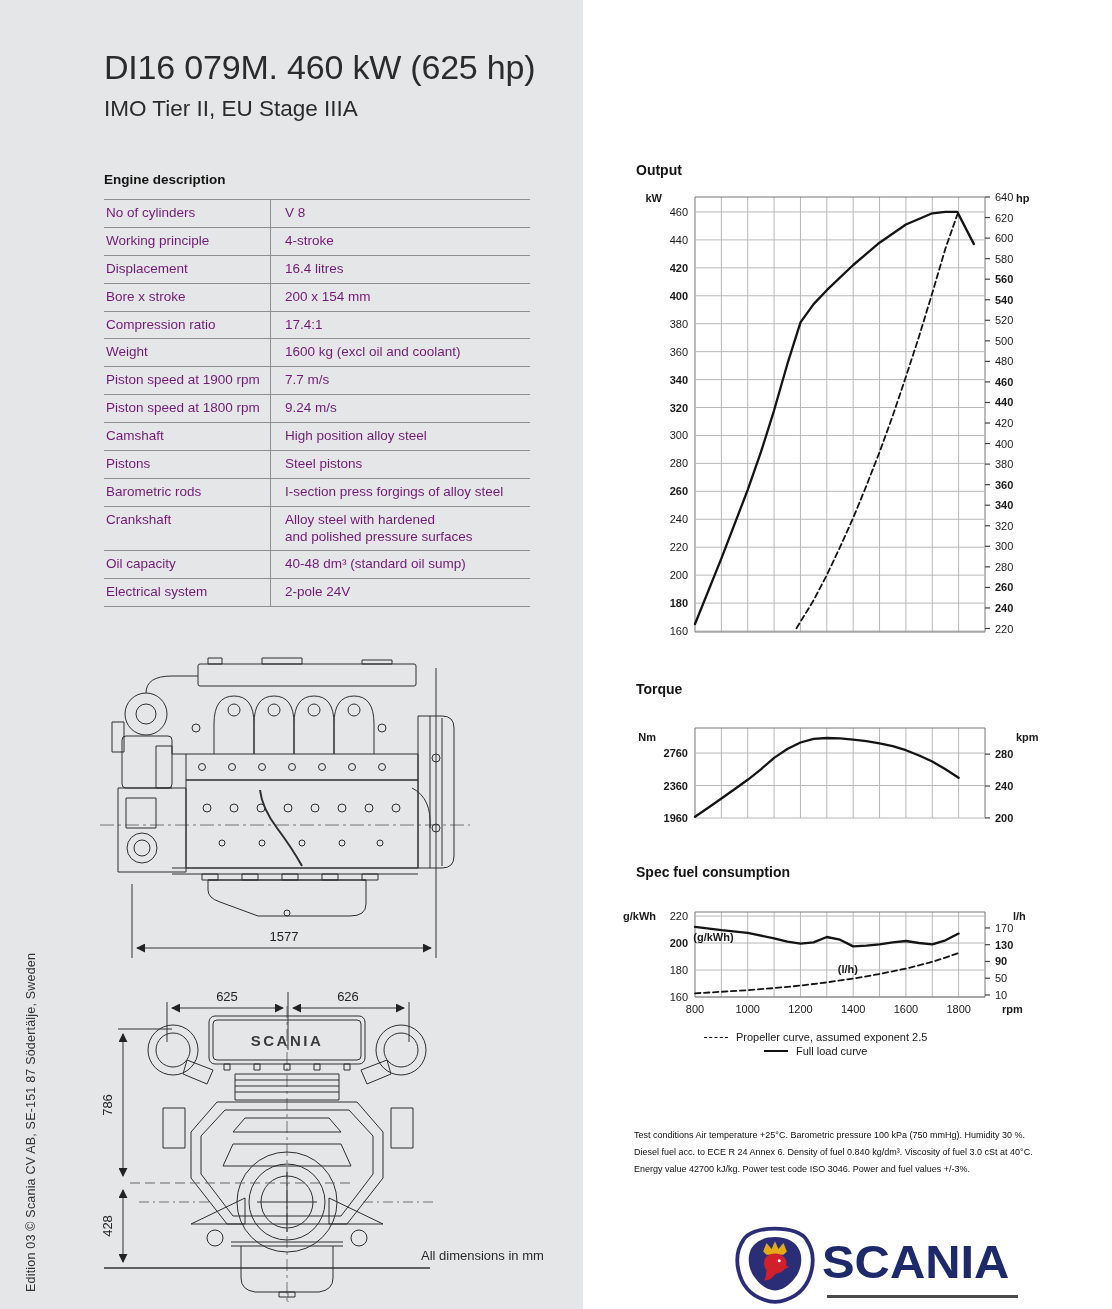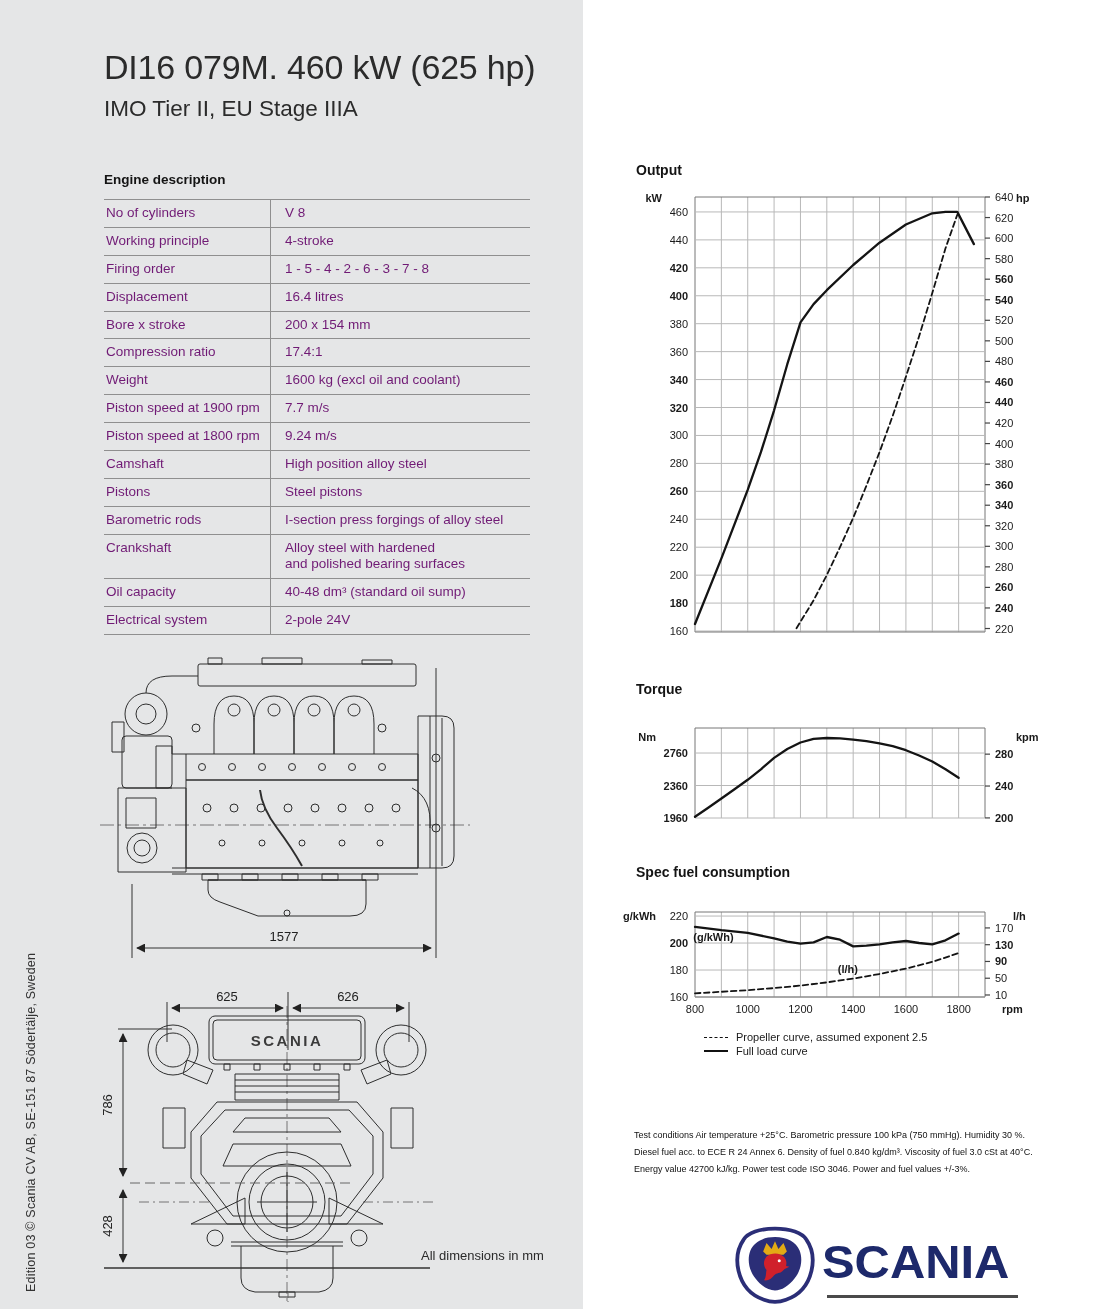--- a/index.html
+++ b/index.html
@@ -23,21 +23,21 @@
   table.spec-table tr:last-child td{border-bottom:1px solid #8f8f8f;}
   .chart-heading{position:absolute;font-size:14px;font-weight:bold;color:#141414;}
   #h-output{left:636px;top:162px;}
   #h-torque{left:636px;top:681px;}
   #h-fuel{left:636px;top:864px;}
   .chart-svg{position:absolute;overflow:visible;}
   #svg-output{left:600px;top:186px;width:460px;height:466px;}
   #svg-torque{left:600px;top:718px;width:460px;height:115px;}
   #svg-fuel{left:600px;top:900px;width:470px;height:122px;}
   .legend{position:absolute;left:704px;top:1030px;font-size:11px;color:#1a1a1a;}
-  .legend-row{display:flex;align-items:center;height:14px;}
+  .legend-row{display:flex;align-items:center;height:14px;justify-content:center;}
   .legend-sample{width:24px;margin-right:8px;}
   .legend-sample.dashed{border-top:1.6px dashed #111;}
   .legend-sample.solid{border-top:2.6px solid #111;}
   .test-conditions{position:absolute;left:634px;top:1127px;width:414px;font-size:9px;line-height:1.9;color:#111;}
   .test-conditions b{font-weight:normal;}
   .dims-note{position:absolute;left:421px;top:1248px;font-size:13px;color:#2a2a2a;}
   .drawing-svg{position:absolute;overflow:visible;}
   .drawing-svg *{vector-effect:non-scaling-stroke;}
   #side-view{left:112px;top:658px;width:346px;height:270px;}
   #front-view{left:149px;top:1012px;width:278px;height:290px;}
@@ -64,24 +64,20 @@
     <tbody>
         <tr>
           <td class="lab">No of cylinders</td>
           <td class="val">V 8</td>
         </tr>
     <tr>
           <td class="lab">Working principle</td>
           <td class="val">4-stroke</td>
         </tr>
     <tr>
-          <td class="lab">Firing order</td>
-          <td class="val">1 - 5 - 4 - 2 - 6 - 3 - 7 - 8</td>
-        </tr>
-    <tr>
           <td class="lab">Displacement</td>
           <td class="val">16.4 litres</td>
         </tr>
     <tr>
           <td class="lab">Bore x stroke</td>
           <td class="val">200 x 154 mm</td>
         </tr>
     <tr>
           <td class="lab">Compression ratio</td>
           <td class="val">17.4:1</td>
@@ -106,21 +102,21 @@
           <td class="lab">Pistons</td>
           <td class="val">Steel pistons</td>
         </tr>
     <tr>
           <td class="lab">Barometric rods</td>
           <td class="val">I-section press forgings of alloy steel</td>
         </tr>
     <tr>
           <td class="lab">Crankshaft</td>
           <td class="val">Alloy steel with hardened
-and polished bearing surfaces</td>
+and polished pressure surfaces</td>
         </tr>
     <tr>
           <td class="lab">Oil capacity</td>
           <td class="val">40-48 dm³  (standard oil sump)</td>
         </tr>
     <tr>
           <td class="lab">Electrical system</td>
           <td class="val">2-pole 24V</td>
         </tr>
   </tbody>

